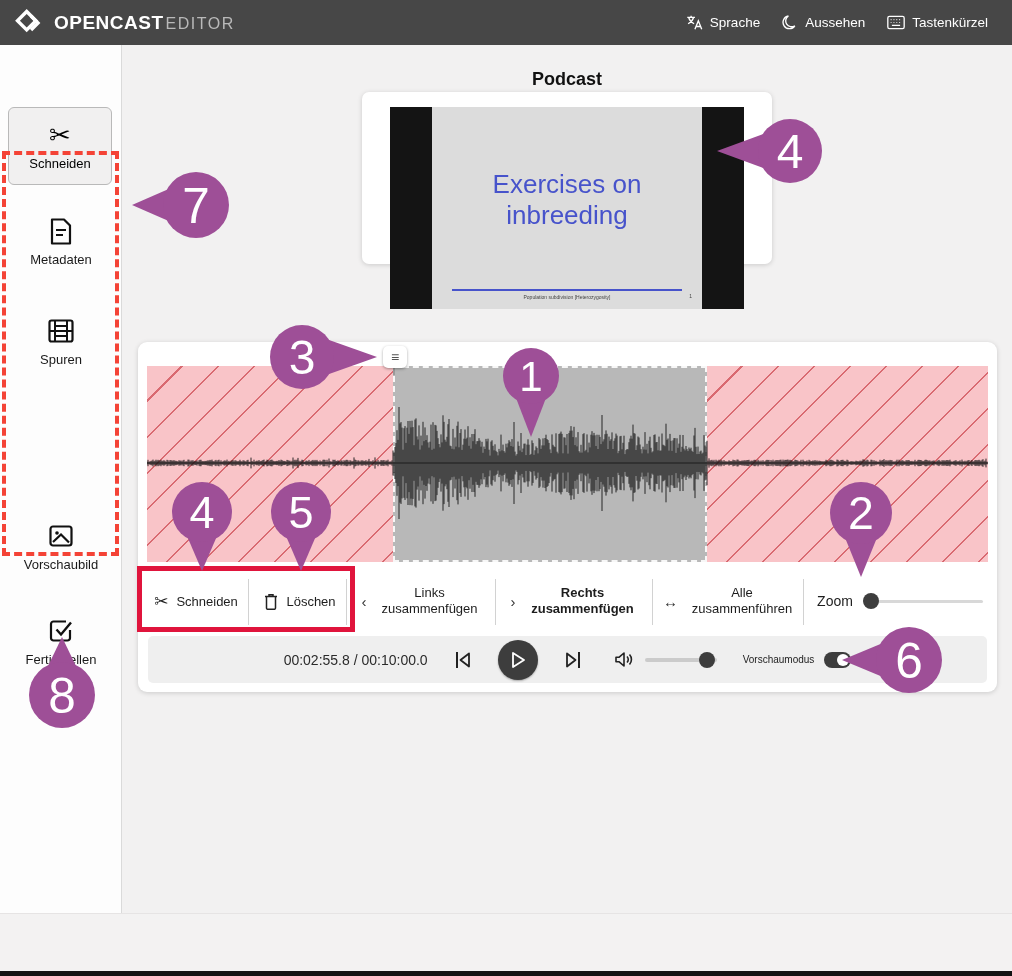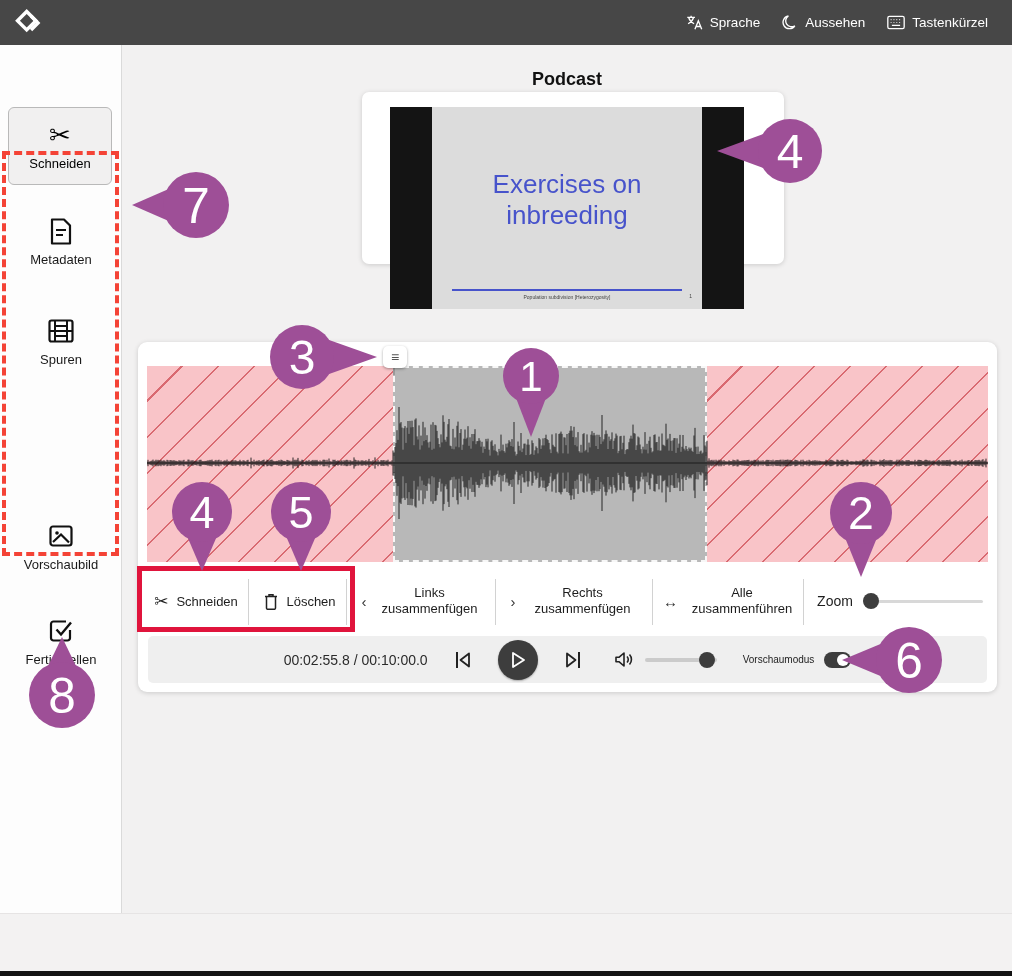--- a/index.html
+++ b/index.html
@@ -36,21 +36,21 @@
   }
   .scissors-glyph{font-size:26px;line-height:1;}
   .scissors-glyph.small{font-size:17px;}
   
   #page-title{
     position:absolute;left:122px;top:57px;width:890px;text-align:center;
     font-size:18px;font-weight:bold;color:#111;z-index:1;
   }
   #video-card{
     position:absolute;left:362px;top:92px;width:410px;height:172px;background:#fff;
-    border-radius:7px;box-shadow:0 1px 5px rgba(0,0,0,.16);z-index:1;padding-left:12px;
+    border-radius:7px;box-shadow:0 1px 5px rgba(0,0,0,.16);z-index:1;
   }
   #video-frame{position:absolute;left:28px;top:15px;width:354px;height:202px;background:#dcdcdc;overflow:hidden;}
   .pillar{position:absolute;top:0;width:42px;height:202px;background:#141414;}
   .pillar.left{left:0;} .pillar.right{right:0;}
   #slide-title{
     position:absolute;left:42px;right:42px;top:62px;text-align:center;
     color:#4753cb;font-size:26px;line-height:1.18;
   }
   #slide-rule{position:absolute;left:62px;right:62px;top:182px;height:2px;background:#4753cb;}
   #slide-caption{position:absolute;left:42px;right:42px;top:187px;text-align:center;font-size:5px;color:#444;}
@@ -113,20 +113,23 @@
 </style>
 </head>
 <body>
 
 <header id="app-header">
   <div class="logo-wrap">
     <svg width="30" height="30" viewBox="0 0 30 30">
       <rect x="6.2" y="6.2" width="13" height="13" transform="rotate(45 12.7 12.7)" fill="none" stroke="#fff" stroke-width="3.4"></rect>
       <polyline points="17,8 24,15 17,22" fill="none" stroke="#fff" stroke-width="3.4"></polyline>
     </svg>
+    <div>
+      <span class="brand">OPENCAST</span><span class="brand-suffix">EDITOR</span>
+    </div>
   </div>
   <nav class="header-nav">
     <div class="nav-item">
       <svg width="17" height="17" viewBox="0 0 20 20">
         <path d="M1.5 4h9M6 2v2M3 4c1 3.2 3.7 6 6.5 7.5M9 4C8 7.2 5.3 10 2.5 11.5" fill="none" stroke="#fff" stroke-width="1.6"></path>
         <path d="M10.5 18 L14.5 8 L18.5 18 M12 14.7h5" fill="none" stroke="#fff" stroke-width="1.6"></path>
       </svg>
       <span>Sprache</span>
     </div>
     <div class="nav-item">
@@ -237,21 +240,21 @@
     <span>Löschen</span>
   </div>
   <div class="tb-div" style="left:208px;"></div>
   <div class="tb-group" style="left:214px;width:142px;">
     <span class="tb-glyph">‹</span>
     <span class="tb-two-line" style="width:110px;">Links zusammenfügen</span>
   </div>
   <div class="tb-div" style="left:357px;"></div>
   <div class="tb-group" style="left:363px;width:150px;">
     <span class="tb-glyph">›</span>
-    <span class="tb-two-line" style="width:118px;">Rechts zusammenfügen</span>
+    <span class="tb-two-line" style="width:118px;font-weight:bold;">Rechts zusammenfügen</span>
   </div>
   <div class="tb-div" style="left:514px;"></div>
   <div class="tb-group" style="left:520px;width:145px;">
     <span class="tb-glyph">↔</span>
     <span class="tb-two-line" style="width:112px;">Alle zusammenführen</span>
   </div>
   <div class="tb-div" style="left:665px;"></div>
   <div class="tb-group" style="left:672px;width:180px;gap:10px;">
     <span style="font-size:14px;">Zoom</span>
     <div id="zoom-slider">

